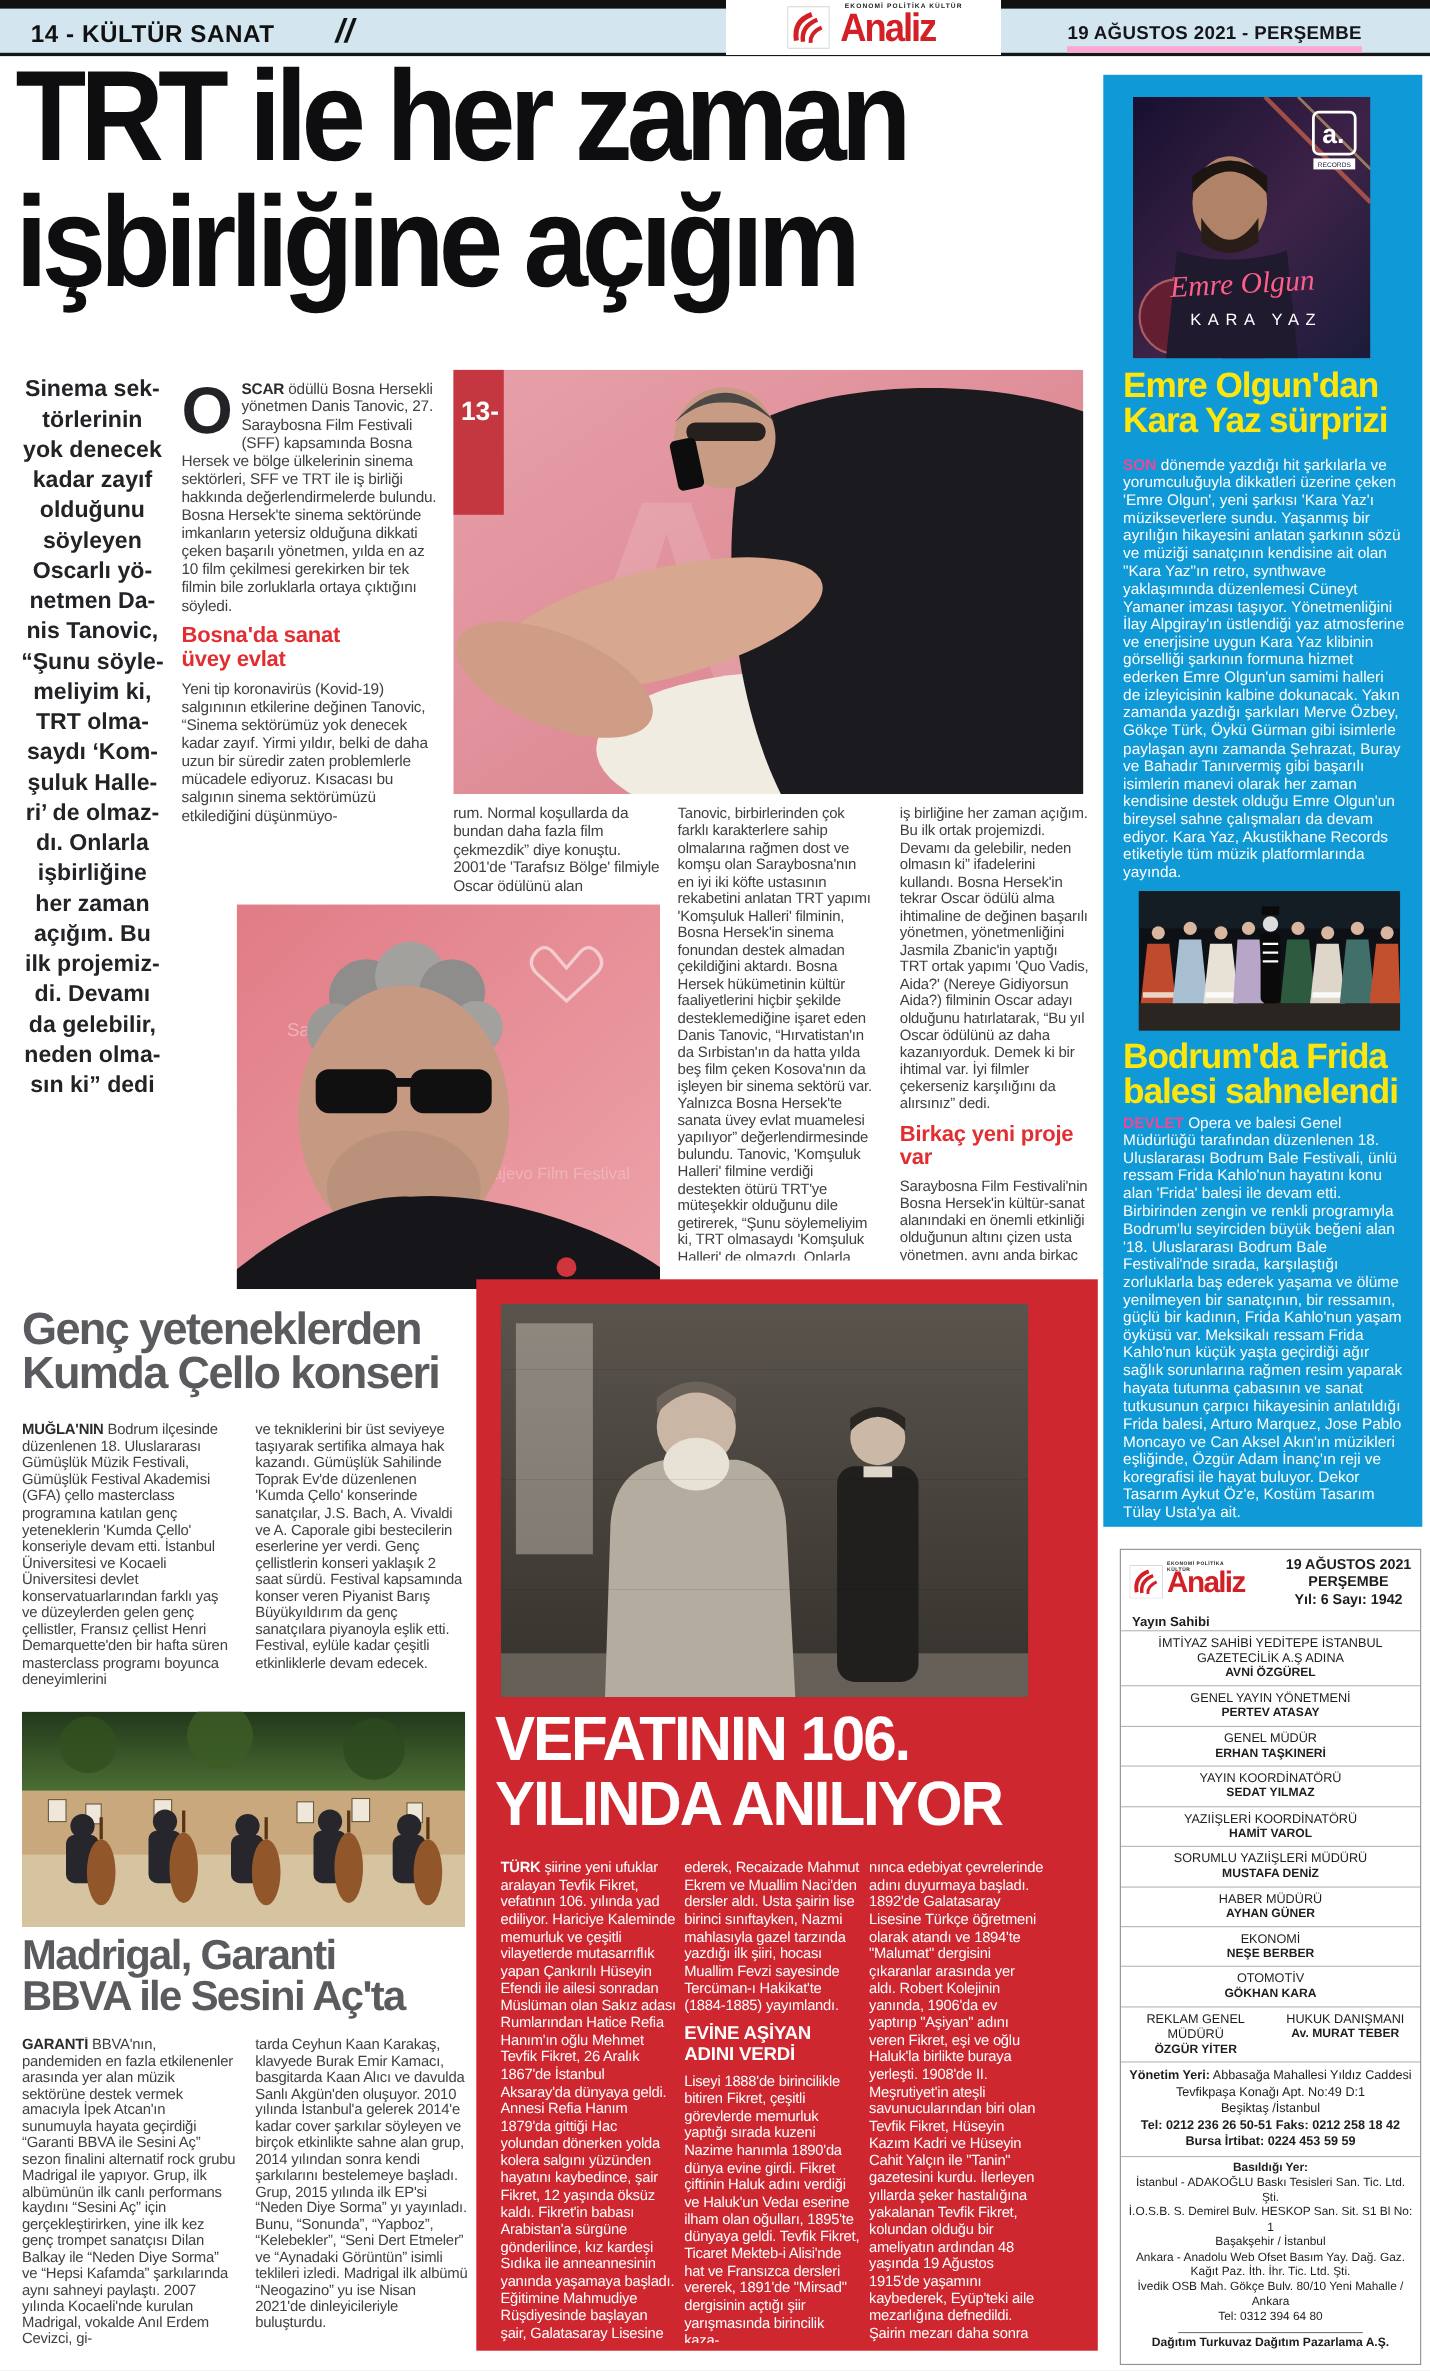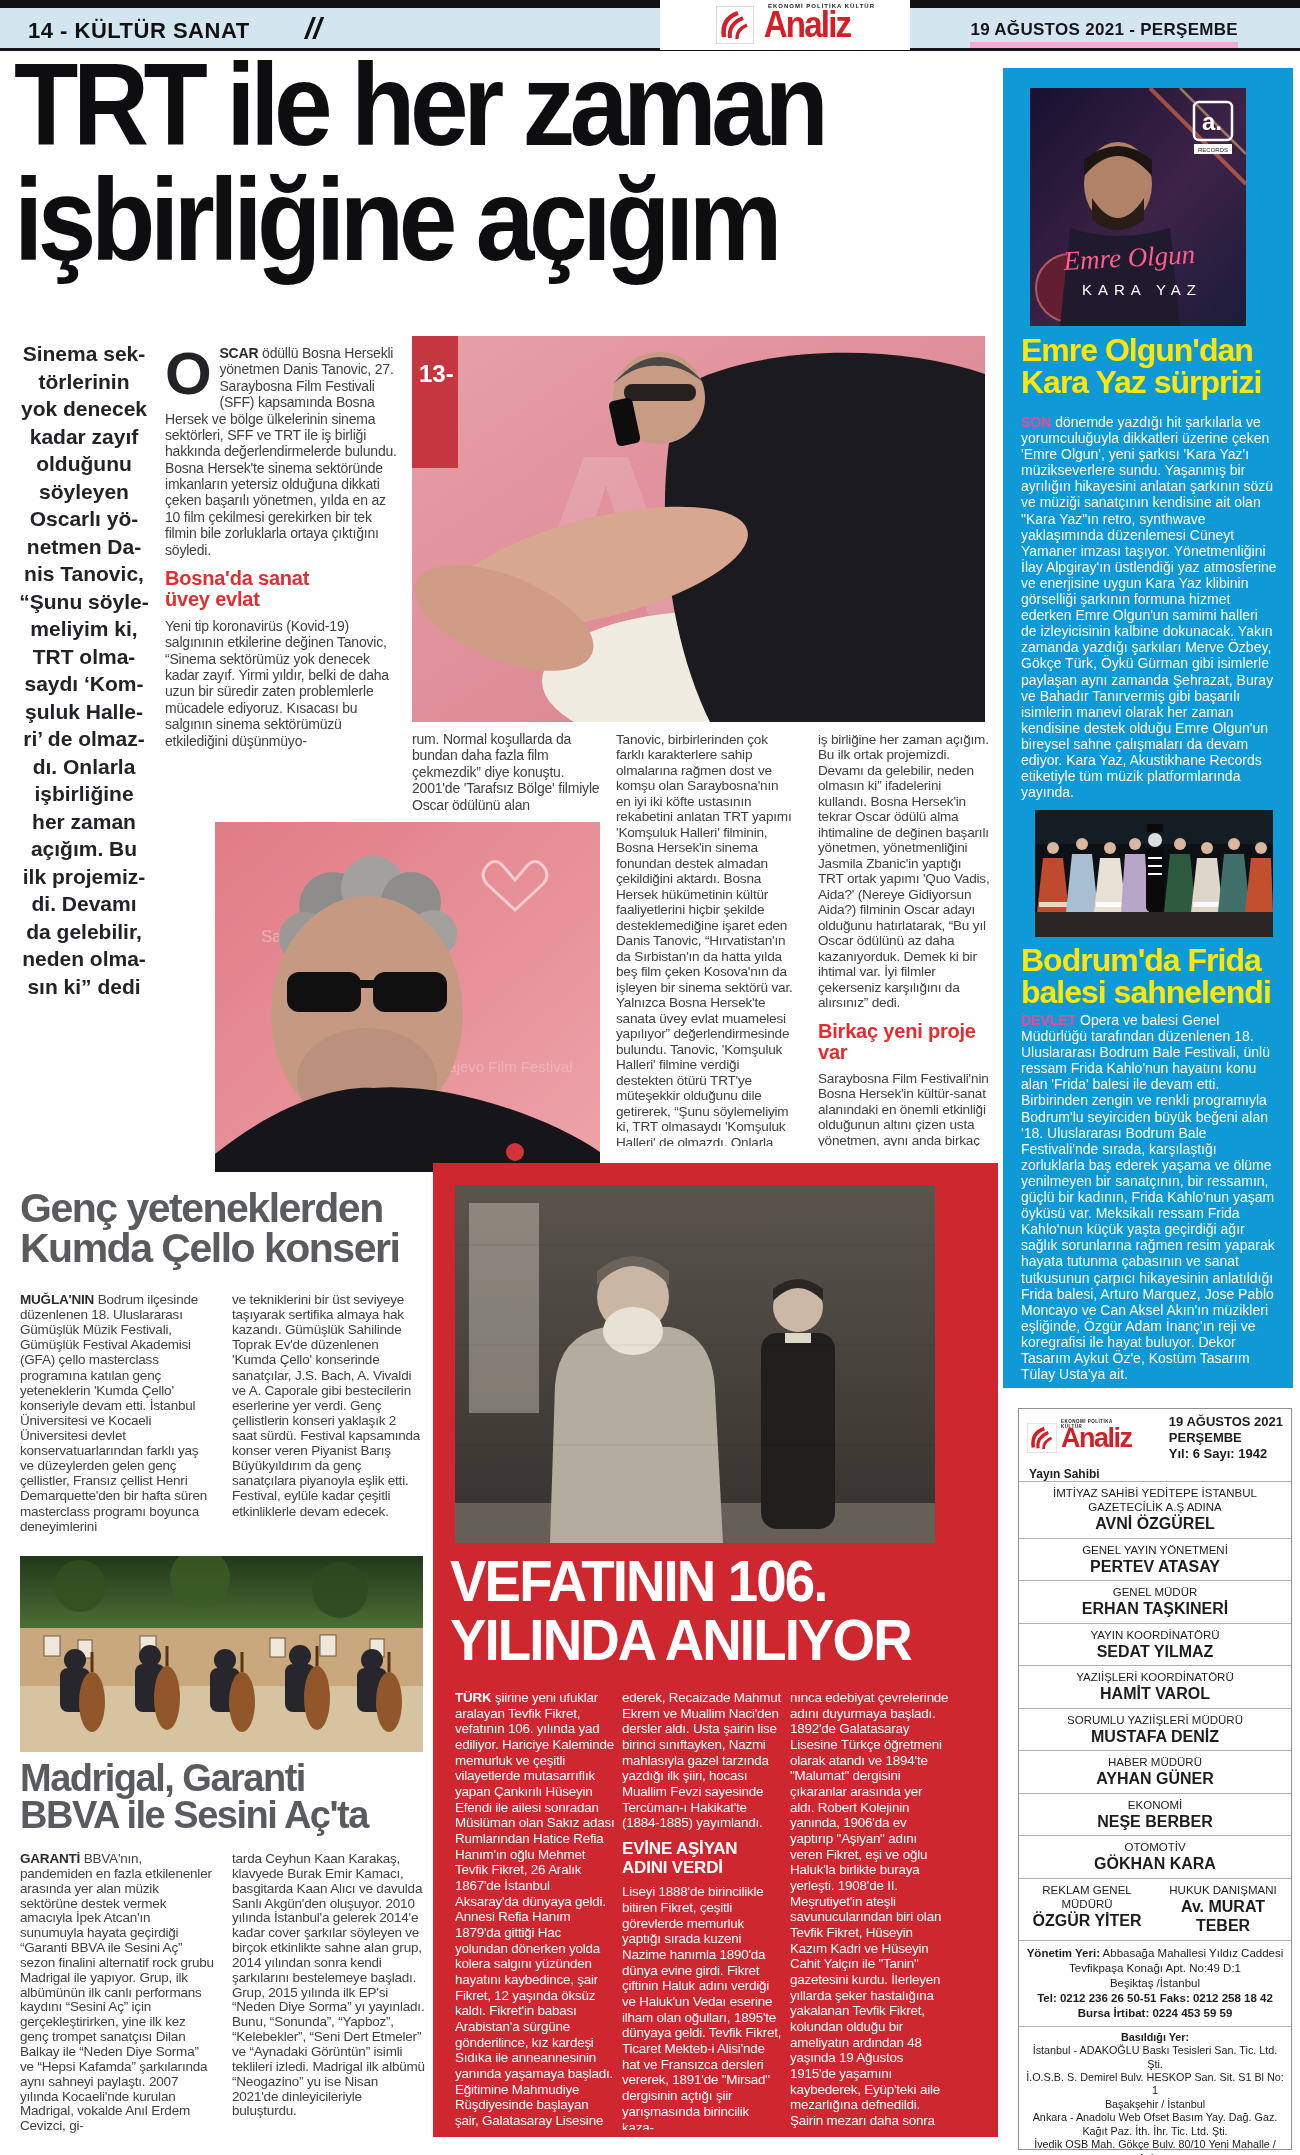--- a/index.html
+++ b/index.html
@@ -75,25 +75,25 @@
   .sb-h2{left:1021px;top:944px;width:260px;}
   .sb-b2{left:1021px;top:1012px;width:258px;height:372px;font-size:14px;line-height:1.15;color:#fff;overflow:hidden;}
 
   
   .masthead{left:1018px;top:1408px;width:274px;height:742px;background:#fff;border:1px solid #8f8f8f;
             box-sizing:border-box;display:flex;flex-direction:column;font-size:11.5px;color:#1d1d1f;}
   .m-brand{display:flex;justify-content:space-between;align-items:center;padding:6px 8px;height:58px;box-sizing:border-box;}
   .m-logo{display:flex;align-items:center;gap:4px;position:relative;}
   .m-logo-word{font-size:27px;font-weight:900;color:#d31f26;letter-spacing:-1.5px;}
   .m-logo-caps{position:absolute;top:-4px;left:34px;font-size:4.5px;font-weight:700;color:#222;letter-spacing:.5px;}
-  .m-date{text-align:left;font-weight:800;font-size:13px;line-height:1.25;white-space:pre-line;}
+  .m-date{text-align:center;font-weight:800;font-size:13px;line-height:1.25;white-space:pre-line;}
   .m-owner-label{padding:0 10px;font-weight:800;font-size:12px;height:15px;}
   .m-row{border-top:1px solid #b3b3b3;text-align:center;padding:4px 4px;line-height:1.22;}
   .m-title{font-size:11.5px;white-space:pre-line;}
-  .m-name{font-size:16px;font-weight:800;}
+  .m-name{font-size:11px;font-weight:800;}
   .m-dual{display:flex;border-top:1px solid #b3b3b3;}
   .m-dual>div{flex:1;text-align:center;padding:4px 2px;line-height:1.22;}
   .m-addr{border-top:1px solid #b3b3b3;text-align:center;padding:5px 6px;line-height:1.3;}
   .m-addr .bold{font-weight:800;}
   .m-print{border-top:1px solid #b3b3b3;text-align:center;padding:4px 5px;line-height:1.25;font-size:10.8px;}
   .shortrule{width:62%;margin:3px auto 0 auto;border-top:1px solid #777;}
   .m-dist{text-align:center;font-size:11px;padding:3px 0;font-weight:700;}
 </style>
 </head>
 <body>

